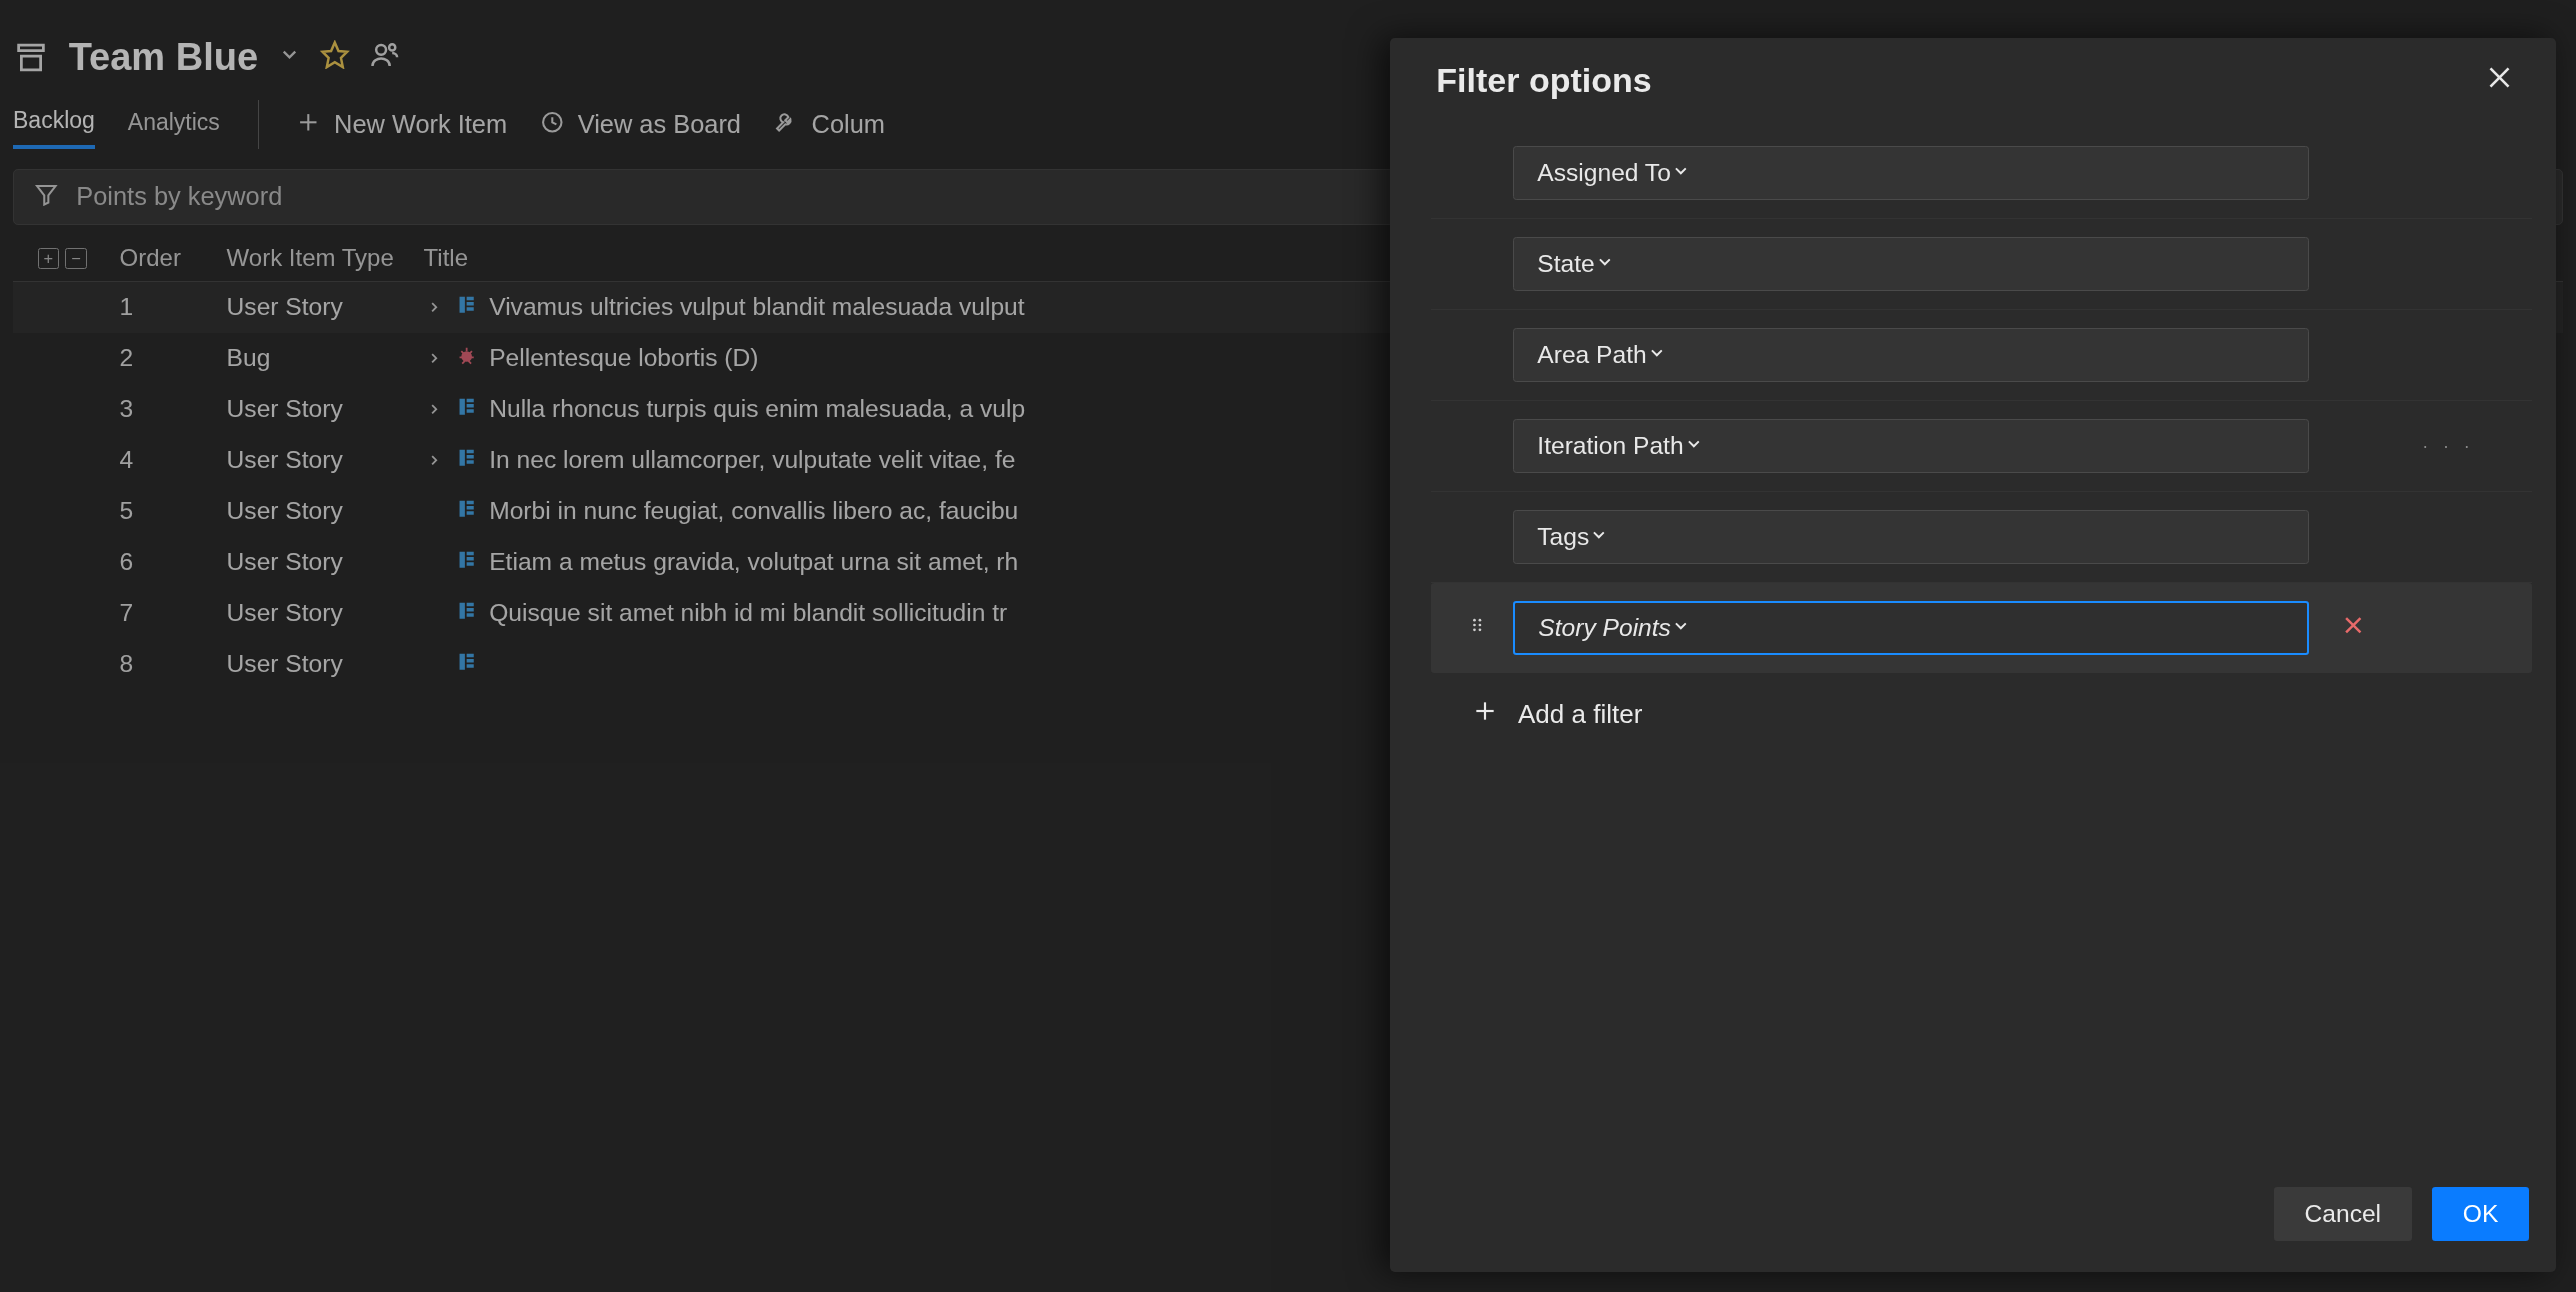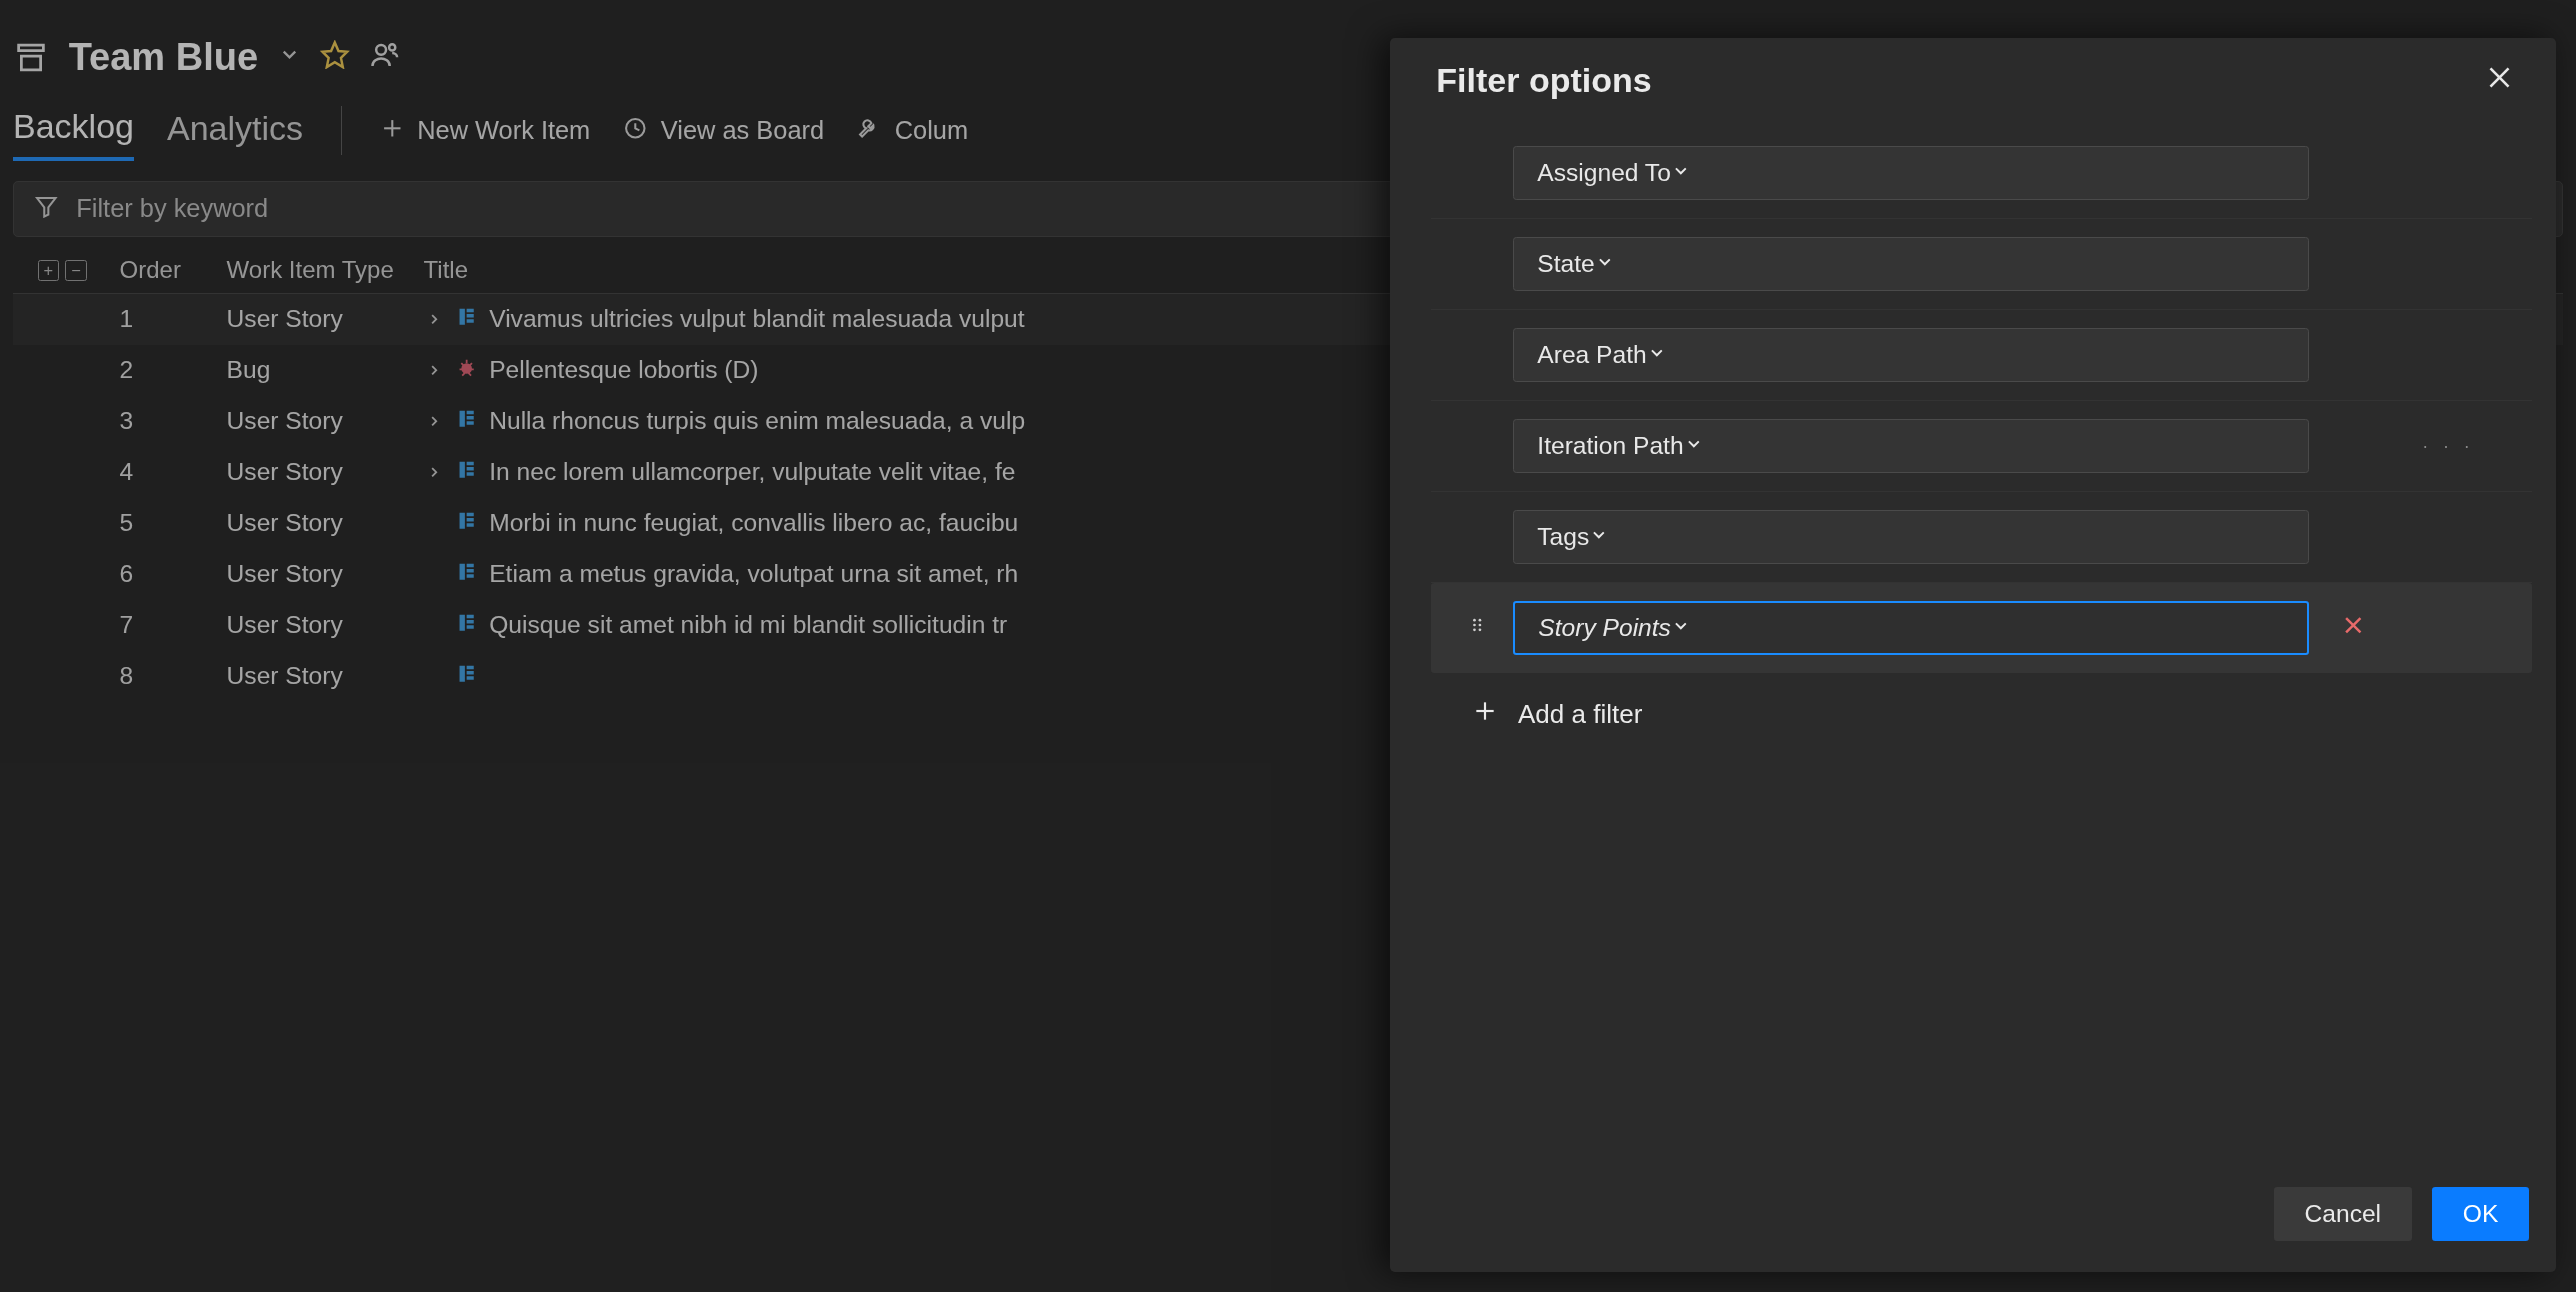--- a/index.html
+++ b/index.html
@@ -41,21 +41,21 @@
   .people-icon { color:#e0e0e0; }
 
   
   .tab-row {
     display: flex;
     align-items: center;
     gap: 33px;
     padding: 0 0 8.2px 0;
   }
   .tab {
-    font-size: 34px;
+    font-size: 23px;
     color: #d0d0d0;
     padding: 6.6px 0 11.5px 0;
   }
   .tab.active {
     color: #ffffff;
     border-bottom: 4.1px solid #1a8cff;
   }
   .vdiv {
     width: 0.8px; height: 49px; background: #555;
     margin: 0 4.9px;
@@ -283,21 +283,21 @@
     </div>
   </div>
 
   <div class="filter-bar">
     <div class="filter-input">
       <span>
         <svg width="24.6" height="24.6" viewBox="0 0 24 24" fill="none" stroke="#cfcfcf" stroke-width="2">
             <polygon points="3 4 21 4 14 13 14 20 10 22 10 13"></polygon>
           </svg>
       </span>
-      <span>Filter by keyword</span>
+      <span>Points by keyword</span>
     </div>
     <div class="filter-chips">
       <div class="chip">
         <span>Types</span>
         <svg width="18" height="18" viewBox="0 0 24 24" fill="none" stroke="currentColor" stroke-width="2.4">
             <polyline points="6 9 12 15 18 9"></polyline>
           </svg>
       </div>
       <div class="chip">
         <span>Assign</span>

